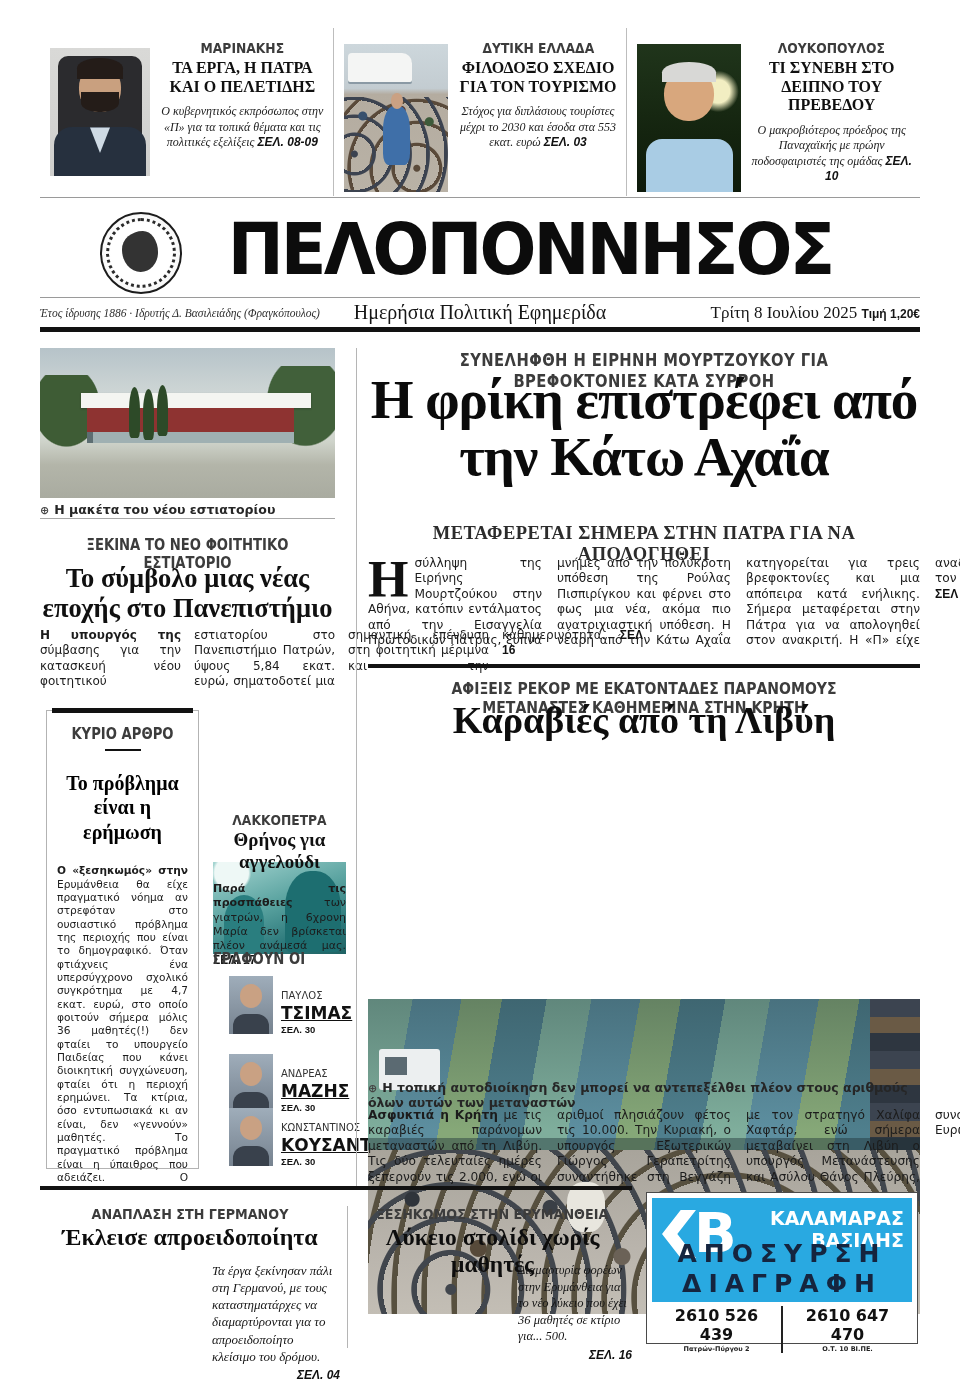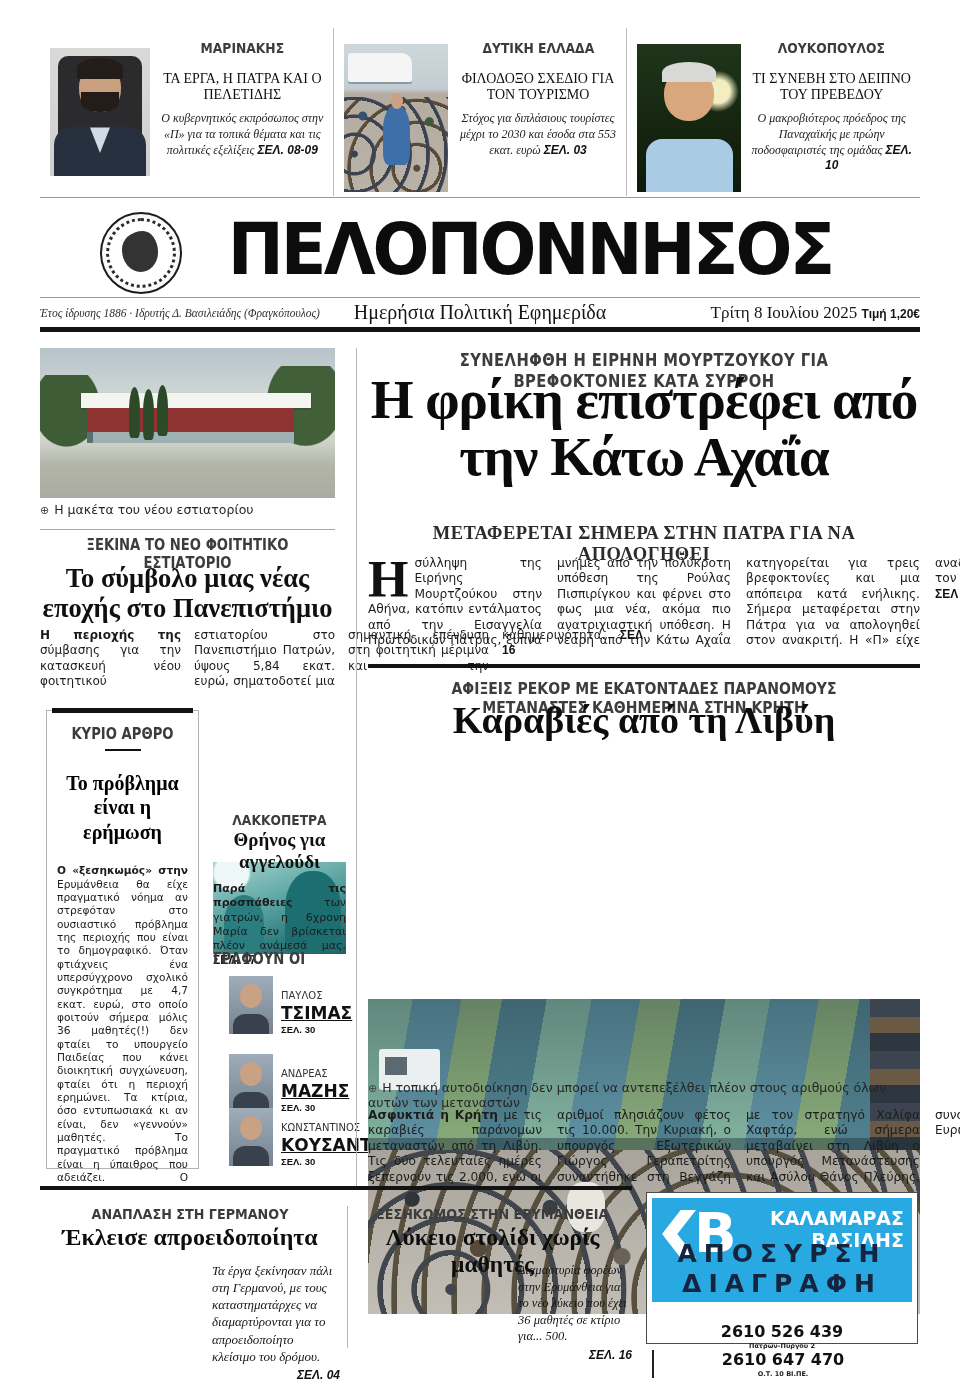--- a/index.html
+++ b/index.html
@@ -13,21 +13,21 @@
   .kicker{font-weight:bold;color:#3c3c3c;text-align:center;transform:scaleX(.88);transform-origin:center;}
   .pageref{font-weight:bold;font-size:12px;font-family:"Liberation Sans",sans-serif;color:#111;}
   .just{text-align:justify;}
 
   
   .topstrip{left:40px;top:28px;width:880px;height:168px;display:flex;}
   .promo{flex:1;display:flex;gap:10px;padding:4px 8px 0 10px;}
   .promo+.promo{border-left:1px solid #bdbdbd;}
   .promo .txt{flex:1;text-align:center;padding-top:8px;}
   .promo .pk{font-size:14px;}
-  .promo .pt{font-family:"Liberation Serif",serif;font-weight:normal;font-size:14px;line-height:1.16;color:#101010;margin-top:15px;}
+  .promo .pt{font-family:"Liberation Serif",serif;font-weight:bold;font-size:16px;line-height:1.16;color:#101010;margin-top:3px;}
   .promo .pd{font-family:"Liberation Serif",serif;font-style:italic;font-size:12px;line-height:1.3;color:#222;margin-top:8px;}
 
   .ph{position:relative;overflow:hidden;flex:none;}
   
   .ph-marinakis{width:100px;height:128px;margin-top:16px;background:linear-gradient(180deg,#d9d9d7 0%,#cfcfcd 100%);}
   .ph-marinakis .chair{position:absolute;left:8%;top:6%;width:84%;height:70%;background:#2b2b2e;border-radius:10px;}
   .ph-marinakis .head{position:absolute;left:29%;top:12%;width:42%;height:38%;background:#c9a07f;border-radius:50% 50% 46% 46%;}
   .ph-marinakis .hair{position:absolute;left:27%;top:8%;width:46%;height:18%;background:#241c18;border-radius:50% 50% 0 0;height:16%;}
   .ph-marinakis .beard{position:absolute;left:31%;top:34%;width:38%;height:16%;background:#241c18;border-radius:0 0 45% 45%;}
   .ph-marinakis .suit{position:absolute;left:4%;bottom:0;width:92%;height:38%;background:#26303e;border-radius:18px 18px 0 0;}
@@ -67,21 +67,21 @@
 
   
   .ph-building{left:40px;top:348px;width:295px;height:150px;
      background:linear-gradient(180deg,#b6c3c9 0%,#d6dcd9 40%,#cfd4cb 62%,#b3b5a9 78%,#a9aba0 100%);}
   .ph-building .slab{position:absolute;left:14%;top:30%;width:78%;height:10%;background:#f4f5f1;box-shadow:0 1px 2px rgba(0,0,0,.25);}
   .ph-building .redwall{position:absolute;left:16%;top:40%;width:70%;height:16%;background:#8e3331;}
   .ph-building .glass{position:absolute;left:16%;top:56%;width:70%;height:7%;background:linear-gradient(90deg,#5d6e72 0 6px,#9fb0b2 6px 12px);}
   .ph-building .tree1{position:absolute;left:-4%;top:18%;width:26%;height:52%;background:radial-gradient(ellipse at 50% 40%,#3e5c35 0 60%,transparent 62%);}
   .ph-building .tree2{position:absolute;right:-5%;top:12%;width:30%;height:58%;background:radial-gradient(ellipse at 50% 40%,#41603a 0 60%,transparent 62%);}
   .ph-building .cypress{position:absolute;left:30%;top:26%;width:4%;height:34%;background:#2d4a28;border-radius:50% 50% 20% 20%;box-shadow:14px 2px 0 #2d4a28,28px -2px 0 #2d4a28;}
-  .caption{font-size:12.5px;color:#262626;border-bottom:1px solid #a8a8a8;padding-bottom:12px;}
+  .caption{font-size:12.5px;color:#262626;border-bottom:1px solid #a8a8a8;padding-bottom:1px;font-weight:bold;}
   .caption .cam{font-size:11px;color:#444;margin-right:5px;}
   .lc-kicker{left:40px;top:536px;width:295px;font-size:15px;}
   .lc-head{left:40px;top:556px;width:295px;text-align:center;font-weight:bold;font-size:26.5px;line-height:1.12;color:#101010;margin-top:8px;}
   .lc-body{left:40px;top:628px;width:295px;height:72px;column-count:2;column-gap:13px;font-size:12px;line-height:1.28;color:#1c1c1c;}
 
   
   .edbox{left:46px;top:710px;width:151px;height:457px;border:1px solid #b3b3b3;background:#fff;}
   .edbox .bar{position:absolute;left:5px;right:5px;top:-3px;height:5px;background:#121212;}
   .edbox .lbl{margin-top:14px;font-size:15px;}
   .edbox .rule{width:36px;height:2px;background:#121212;margin:6px auto 4px;}
@@ -159,21 +159,21 @@
 
   
   .ad{left:646px;top:1192px;width:272px;height:152px;border:1px solid #4a4a4a;background:#fff;padding:5px;box-sizing:border-box;}
   .ad .blue{position:relative;width:100%;height:104px;background:#29a9e1;}
   .ad .logo{position:absolute;left:10px;top:8px;width:84px;height:56px;color:#fff;}
   .ad .chev{position:absolute;left:0;top:4px;width:34px;height:48px;background:#fff;
        clip-path:polygon(100% 0,55% 0,0 50%,55% 100%,100% 100%,45% 50%);}
   .ad .bglyph{position:absolute;left:32px;top:-6px;font-size:56px;font-weight:bold;color:#fff;font-family:"DejaVu Sans",sans-serif;}
   .ad .nm{position:absolute;right:8px;top:10px;text-align:right;color:#fff;font-weight:bold;font-size:19px;line-height:1.15;}
   .ad .svc{position:absolute;left:0;right:0;bottom:4px;text-align:center;color:#15253f;font-weight:bold;font-size:25px;letter-spacing:7px;line-height:1.18;}
-  .ad .phones{display:flex;justify-content:center;margin-top:20px;flex-direction:column;}
+  .ad .phones{display:flex;justify-content:center;margin-top:4px;}
   .ad .pg{padding:0 9px;text-align:center;}
   .ad .pg+.pg{border-left:2px solid #222;}
   .ad .num{font-weight:bold;font-size:16px;color:#111;}
   .ad .sub{font-size:6.5px;font-weight:bold;color:#222;margin-top:1px;}
 </style>
 </head>
 <body>
 
 <div class="abs topstrip">
   <div class="promo">
@@ -238,21 +238,21 @@
   <div class="redwall"></div>
   <div class="glass"></div>
   <div class="cypress"></div>
 </div>
 <div class="abs caption" style="left:40px;top:502px;width:295px;">
   <span class="cam">⊕</span><span>Η μακέτα του νέου εστιατορίου</span>
 </div>
 <div class="abs kicker lc-kicker">ΞΕΚΙΝΑ ΤΟ ΝΕΟ ΦΟΙΤΗΤΙΚΟ ΕΣΤΙΑΤΟΡΙΟ</div>
 <div class="abs serif lc-head">Το σύμβολο μιας νέας εποχής στο Πανεπιστήμιο</div>
 <div class="abs lc-body just">
-  <b>Η περιοχής της</b> <span>σύμβασης για την κατασκευή νέου φοιτητικού εστιατορίου στο Πανεπιστήμιο Πατρών, ύψους 5,84 εκατ. ευρώ, σηματοδοτεί μια σημαντική επένδυση στη φοιτητική μέριμνα και την καθημερινότητα.</span> <span class="pageref">ΣΕΛ 16</span>
+  <b>Η υπουργός της</b> <span>σύμβασης για την κατασκευή νέου φοιτητικού εστιατορίου στο Πανεπιστήμιο Πατρών, ύψους 5,84 εκατ. ευρώ, σηματοδοτεί μια σημαντική επένδυση στη φοιτητική μέριμνα και την καθημερινότητα.</span> <span class="pageref">ΣΕΛ 16</span>
 </div>
 
 <div class="abs edbox">
   <div class="bar"></div>
   <div class="kicker lbl">ΚΥΡΙΟ ΑΡΘΡΟ</div>
   <div class="rule"></div>
   <div class="serif hd">Το πρόβλημα είναι η ερήμωση</div>
   <div class="bd">
     <b>Ο «ξεσηκωμός» στην</b> <span>Ερυμάνθεια θα είχε πραγματικό νόημα αν στρεφόταν στο ουσιαστικό πρόβλημα της περιοχής που είναι το δημογραφικό. Όταν φτιάχνεις ένα υπερσύγχρονο σχολικό συγκρότημα με 4,7 εκατ. ευρώ, στο οποίο φοιτούν σήμερα μόλις 36 μαθητές(!) δεν φταίει το υπουργείο Παιδείας που κάνει διοικητική συγχώνευση, φταίει ότι η περιοχή ερημώνει. Τα κτίρια, όσο εντυπωσιακά κι αν είναι, δεν «γεννούν» μαθητές. Το πραγματικό πρόβλημα είναι η ύπαιθρος που αδειάζει. Ο πραγματικός αγώνας δεν πρέπει να γίνεται για την ταμπέλα, αλλά για να υπάρχουν νέες οικογένειες, παιδιά και ζωή. Γιατί στο τέλος αν εκλείψουν όλα αυτά, θα μείνουν μόνο τα άδεια κελύφη.</span>
   </div>

